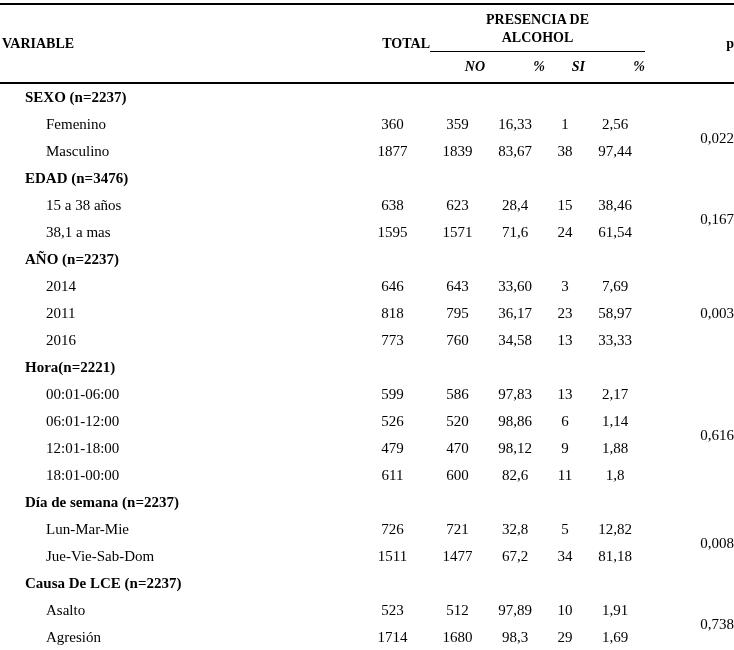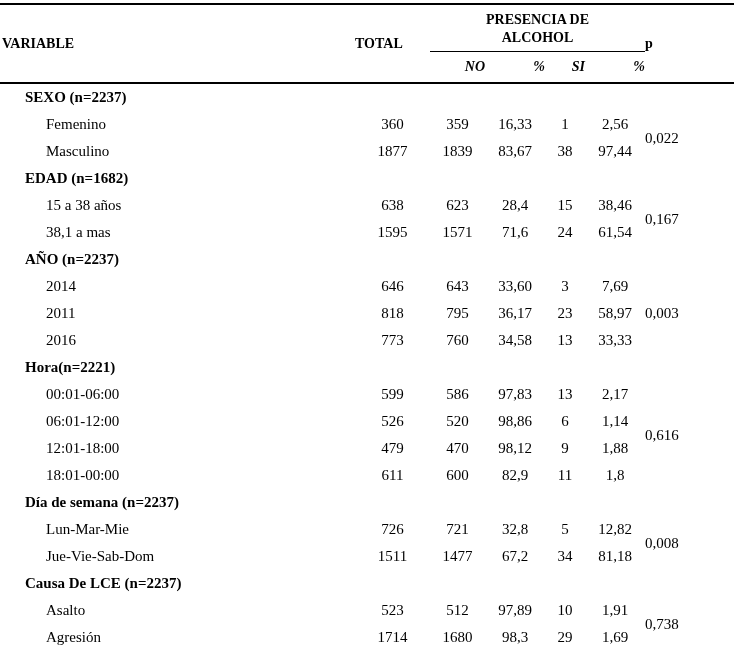--- a/index.html
+++ b/index.html
@@ -32,21 +32,21 @@
     font-weight: bold;
     font-size: 14px;
     vertical-align: middle;
     border-bottom: 2px solid #000000;
   }
   th.var-head {
     text-align: left;
     padding-left: 2px;
   }
   th.center-head {
-    text-align: left;
+    text-align: right;
   }
   th.group-span {
     text-align: center;
     border-bottom: 1px solid #000000;
     white-space: pre-line;
     line-height: 1.3;
     height: 44px;
     vertical-align: middle;
     padding-top: 2px;
   }
@@ -66,21 +66,21 @@
     padding-left: 25px;
   }
   td.var-cell {
     text-align: left;
     padding-left: 46px;
   }
   td.num {
     text-align: center;
   }
   td.p-cell {
-    text-align: left;
+    text-align: right;
     vertical-align: middle;
   }
 </style>
 </head>
 <body>
 
 <div class="page">
   <table class="stat-table">
     <colgroup>
       <col style="width:355px">
@@ -121,21 +121,21 @@
         </tr>
         <tr>
           <td class="var-cell">Masculino</td>
           <td class="num">1877</td>
           <td class="num">1839</td>
           <td class="num">83,67</td>
           <td class="num">38</td>
           <td class="num">97,44</td>
         </tr>
         <tr>
-          <td colspan="7" class="group-label">EDAD (n=1682)</td>
+          <td colspan="7" class="group-label">EDAD (n=3476)</td>
         </tr>
         <tr>
           <td class="var-cell">15 a 38 años</td>
           <td class="num">638</td>
           <td class="num">623</td>
           <td class="num">28,4</td>
           <td class="num">15</td>
           <td class="num">38,46</td>
           <td rowspan="2" class="num p-cell">0,167</td>
         </tr>
@@ -200,21 +200,21 @@
           <td class="num">479</td>
           <td class="num">470</td>
           <td class="num">98,12</td>
           <td class="num">9</td>
           <td class="num">1,88</td>
         </tr>
         <tr>
           <td class="var-cell">18:01-00:00</td>
           <td class="num">611</td>
           <td class="num">600</td>
-          <td class="num">82,9</td>
+          <td class="num">82,6</td>
           <td class="num">11</td>
           <td class="num">1,8</td>
         </tr>
         <tr>
           <td colspan="7" class="group-label">Día de semana (n=2237)</td>
         </tr>
         <tr>
           <td class="var-cell">Lun-Mar-Mie</td>
           <td class="num">726</td>
           <td class="num">721</td>

